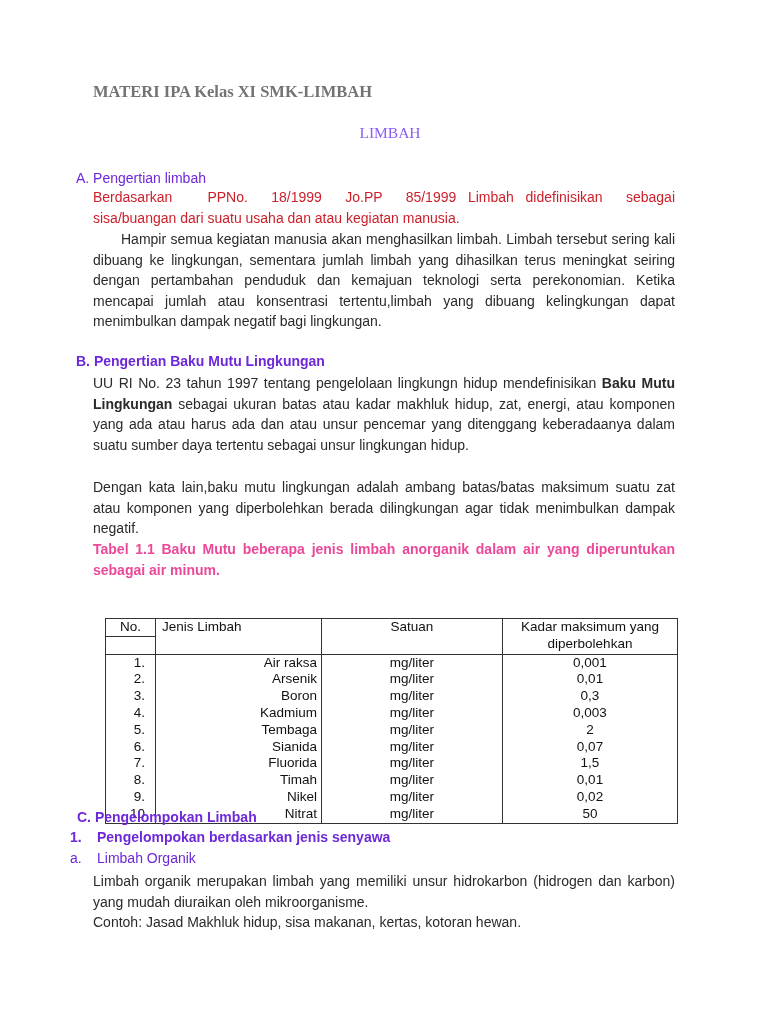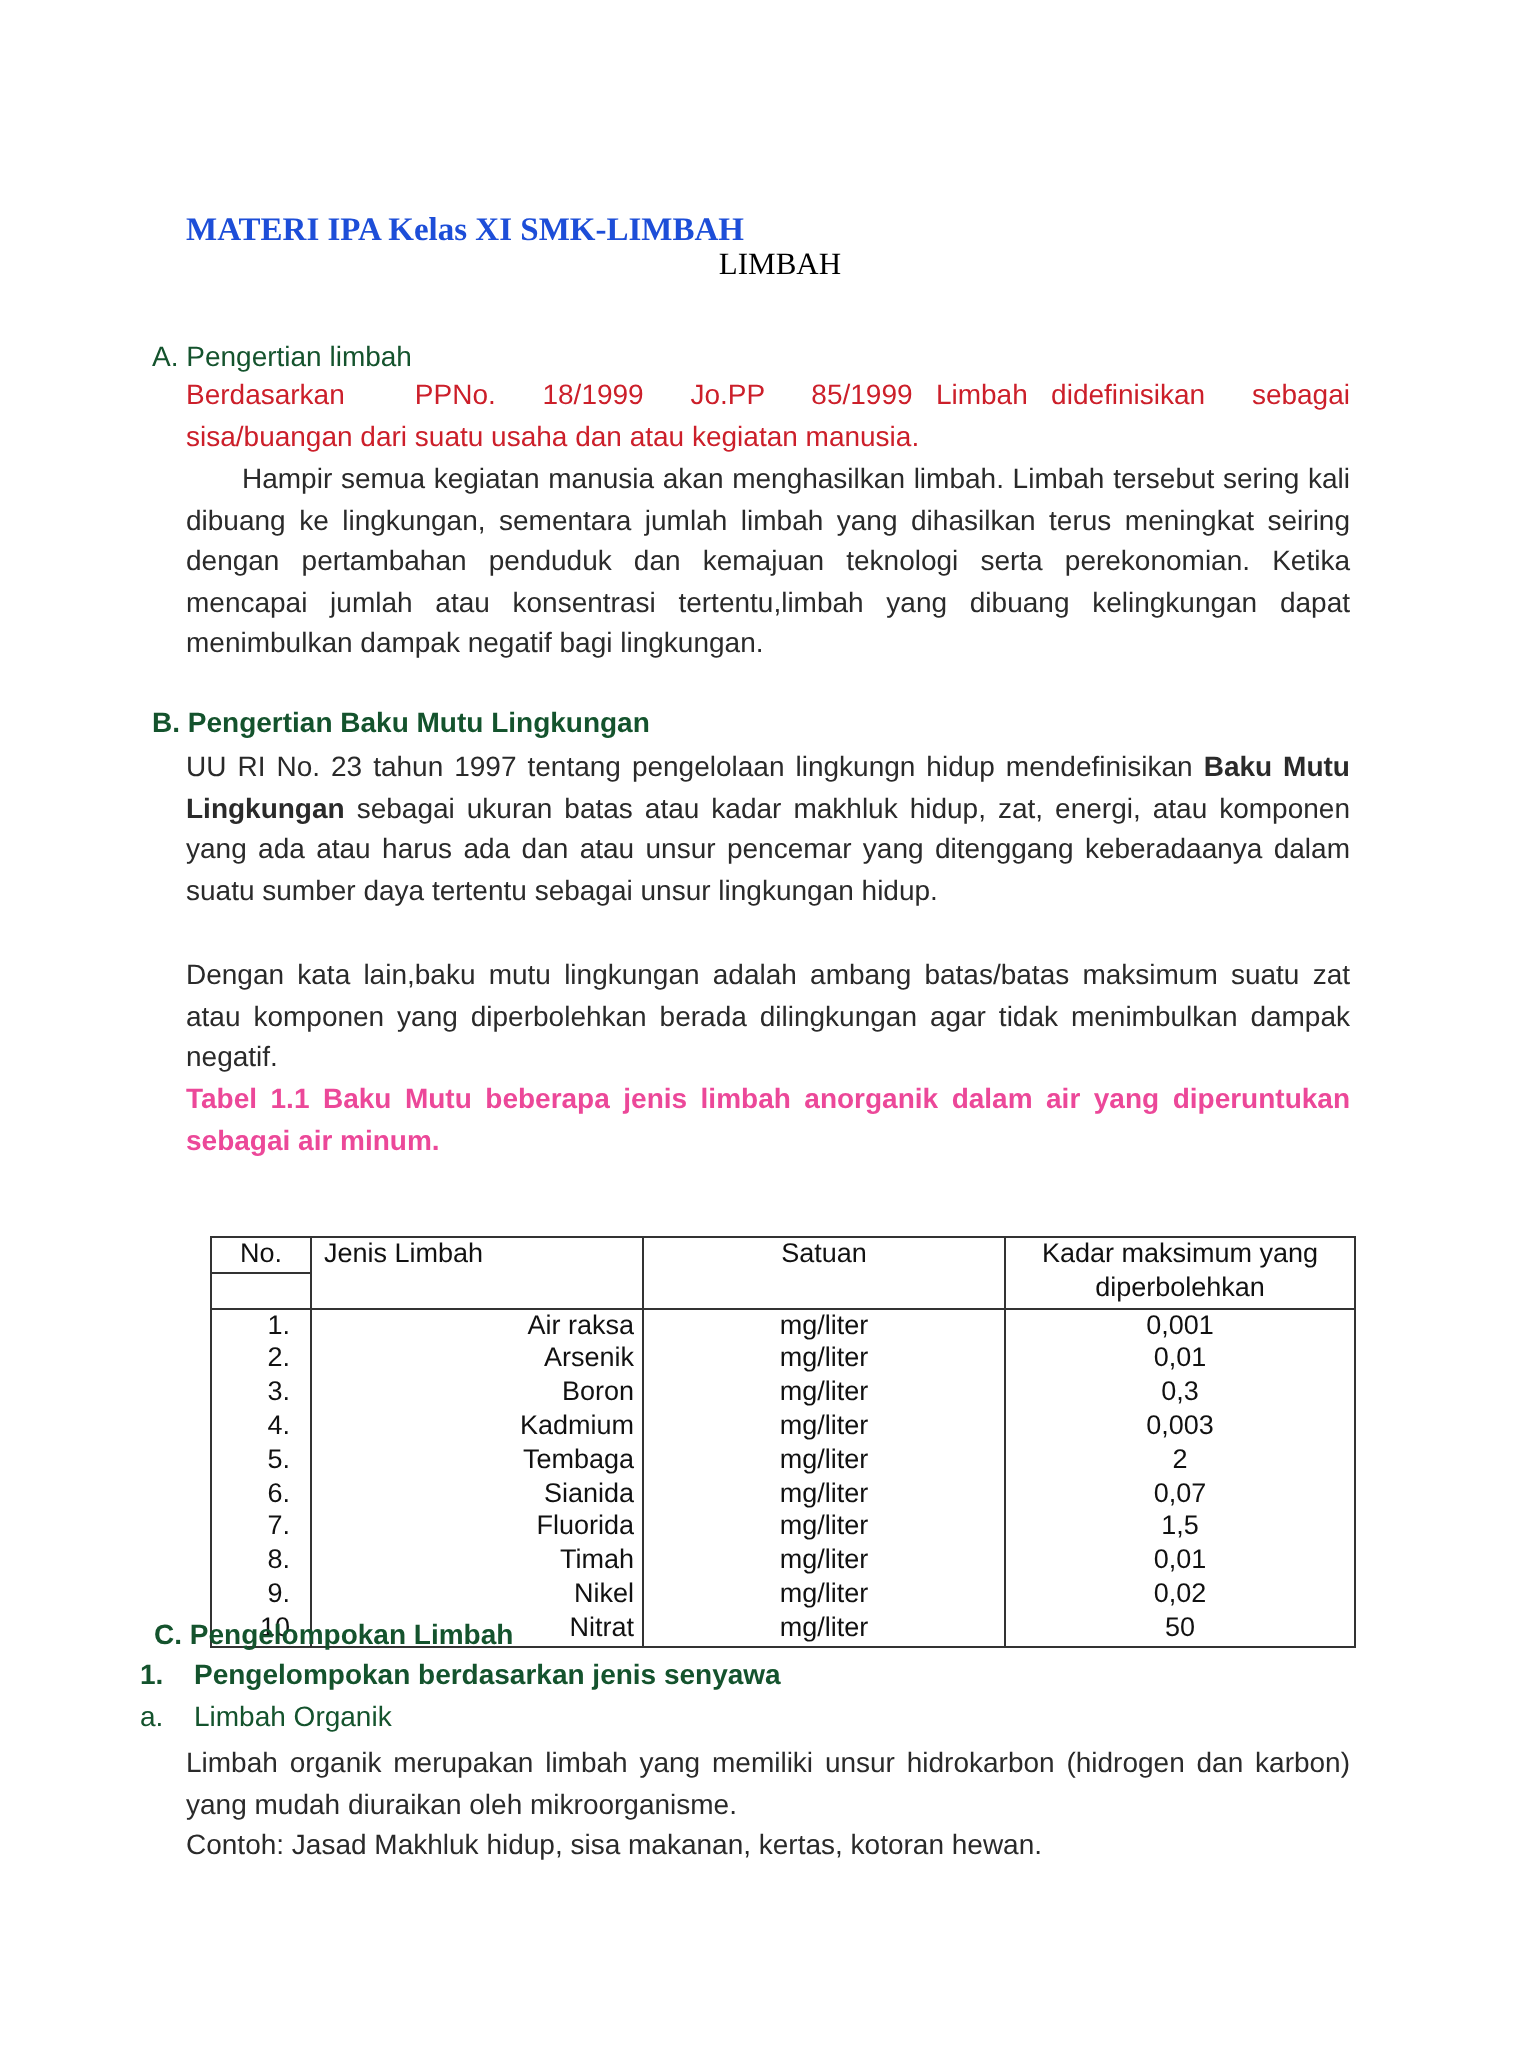--- a/index.html
+++ b/index.html
@@ -1,21 +1,21 @@
 <!DOCTYPE html>
 <html><head>
 <meta charset="utf-8">
 <style>
   html, body { margin: 0; padding: 0; background: #ffffff; }
   body { width: 768px; height: 1024px; position: relative; overflow: hidden;
          font-family: "Liberation Sans", sans-serif; color: #222222; }
   .abs { position: absolute; }
-  .doc-title { left: 93px; top: 105px; font-family: "Liberation Serif", serif; font-weight: bold; font-size: 16.5px; color: #1d4ed8; }
-  .center-title { left: 0; width: 768px; top: 124px; text-align: center; font-family: "Liberation Serif", serif; font-size: 15.5px; color: #000000; padding-left: 12px; box-sizing: border-box; }
-  .heading { font-size: 14px; color: #14532d; }
+  .doc-title { left: 93px; top: 82px; font-family: "Liberation Serif", serif; font-weight: bold; font-size: 16.5px; color: #737373; }
+  .center-title { left: 0; width: 768px; top: 124px; text-align: center; font-family: "Liberation Serif", serif; font-size: 15.5px; color: #8b5cf6; padding-left: 12px; box-sizing: border-box; }
+  .heading { font-size: 14px; color: #6d28d9; }
   .heading.bold { font-weight: bold; }
   .para { left: 93px; width: 582px; font-size: 14px; line-height: 20.6px; text-align: justify; color: #2a2a2a; }
   .red { color: #cc1f2a; font-weight: normal; }
   .just { text-align: justify; text-align-last: justify; display: block; }
   .indent { text-indent: 28px; }
   .tbl { position: absolute; left: 105px; top: 578px; width: 573px; border-collapse: collapse; font-size: 13.5px; color: #111; margin-top: 40px; }
   .tbl td, .tbl th { padding: 0 4px; line-height: 16.8px; font-weight: normal; vertical-align: top; }
   .tbl .hdr td { border: 1.2px solid #333; }
   .tbl .c1 { width: 35px; text-align: right; padding-right: 10px; border-left: 1.2px solid #333; border-right: 1.2px solid #333; }
   .tbl .c2 { width: 155px; text-align: right; padding-left: 6px; border-right: 1.2px solid #333; }

